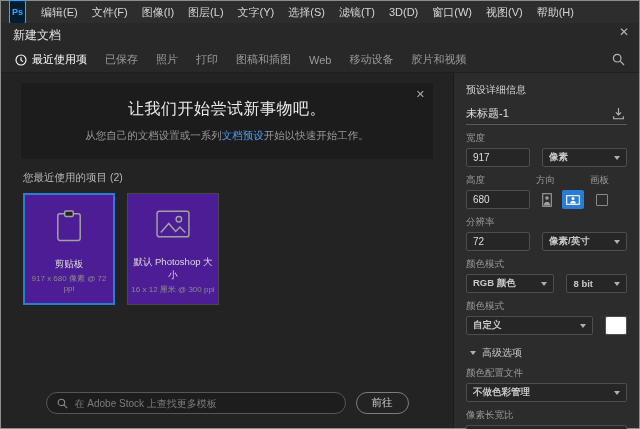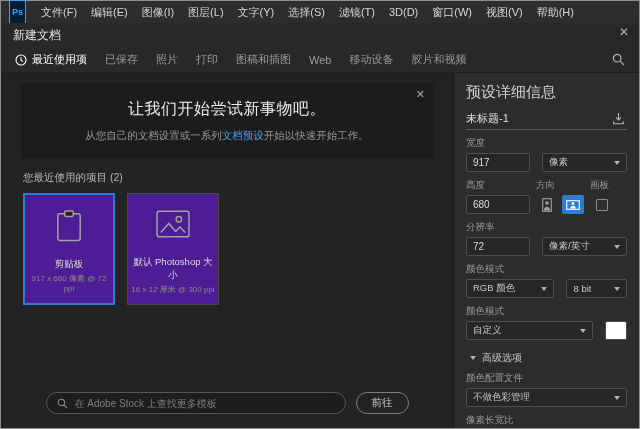--- a/index.html
+++ b/index.html
@@ -46,50 +46,50 @@
   .card-meta { font-size:8px; color:#8a8a8a; margin-top:3px; line-height:1.25; }
 
   .search-row { margin-top:auto; display:flex; align-items:center; justify-content:center; gap:10px; padding:12px 0 14px; flex:none; }
   .stock-search { width:300px; height:22px; border:1px solid #565656; border-radius:11px; background:#1d1d1d; display:flex; align-items:center; padding:0 10px; gap:7px; color:#8b8b8b; }
   .stock-search input { flex:1; background:transparent; border:none; outline:none; color:#bbbbbb; font-size:10px; font-family:"Liberation Sans",sans-serif; }
   .stock-search input::placeholder { color:#7d7d7d; }
   .go-btn { height:22px; padding:0 15px; border:1px solid #7c7c7c; border-radius:11px; background:transparent; color:#cccccc; font-size:10.5px; cursor:pointer; font-family:"Liberation Sans",sans-serif; }
 
   
   .panel { width:186px; flex:none; background:#2c2c2c; border-left:1px solid #1a1a1a; display:flex; flex-direction:column; padding:10px 12px 12px; font-size:10px; color:#bbbbbb; }
-  .panel-heading { font-size:15px; color:#d2d2d2; margin-bottom:9px; }
+  .panel-heading { font-size:10px; color:#d2d2d2; margin-bottom:9px; }
   .docname-row { display:flex; align-items:center; border-bottom:1px solid #5a5a5a; padding-bottom:3px; }
   .docname-row input { flex:1; background:transparent; border:none; outline:none; color:#e0e0e0; font-size:11px; font-family:"Liberation Sans",sans-serif; }
   .save-icon { color:#b5b5b5; cursor:pointer; display:flex; align-items:center; padding:1px 2px; }
   .field-label { font-size:9.5px; color:#999999; margin:7px 0 3px; }
   .row { display:flex; align-items:center; gap:12px; }
   .num-input { width:64px; height:19px; background:#262626; border:1px solid #4e4e4e; border-radius:2px; color:#dddddd; font-size:10px; padding:0 6px; font-family:"Liberation Sans",sans-serif; outline:none; flex:none; }
   .select { flex:1; height:19px; background:#262626; border:1px solid #4e4e4e; border-radius:2px; color:#c8c8c8; font-size:9.5px; display:flex; align-items:center; justify-content:space-between; padding:0 6px; cursor:pointer; white-space:nowrap; min-width:0; }
-  .select span { overflow:hidden; text-overflow:ellipsis; }
+  .select span { overflow:hidden; text-overflow:ellipsis;font-weight:bold; }
   .caret { width:0; height:0; border-left:3px solid transparent; border-right:3px solid transparent; border-top:4px solid #b0b0b0; flex:none; margin-left:4px; }
   .triple-labels { display:flex; font-size:9.5px; color:#999999; margin:7px 0 3px; }
   .tl-a { width:70px; flex:none; }
   .tl-b { width:54px; flex:none; }
   .orient { width:22px; height:19px; flex:none; display:flex; align-items:center; justify-content:center; background:transparent; border:none; color:#9f9f9f; cursor:pointer; border-radius:2px; padding:0; }
   .orient.selected { background:#2b7cd3; color:#ffffff; }
   .orient-gap { gap:4px; }
   .checkbox { width:12px; height:12px; border:1px solid #8a8a8a; border-radius:1px; background:transparent; margin-left:8px; cursor:pointer; flex:none; }
   .advanced-row { display:flex; align-items:center; gap:6px; margin-top:11px; font-size:10px; color:#c8c8c8; cursor:pointer; }
   .swatch { width:22px; height:19px; background:#ffffff; border:1px solid #4e4e4e; border-radius:2px; flex:none; cursor:pointer; }
   svg { display:block; }
 </style>
 </head>
 <body>
 
 <div class="app">
 
   <div class="menubar">
     <div class="ps-logo">Ps</div>
+    <span class="menu-item">编辑(E)</span>
     <span class="menu-item">文件(F)</span>
-    <span class="menu-item">编辑(E)</span>
     <span class="menu-item">图像(I)</span>
     <span class="menu-item">图层(L)</span>
     <span class="menu-item">文字(Y)</span>
     <span class="menu-item">选择(S)</span>
     <span class="menu-item">滤镜(T)</span>
     <span class="menu-item">3D(D)</span>
     <span class="menu-item">窗口(W)</span>
     <span class="menu-item">视图(V)</span>
     <span class="menu-item">帮助(H)</span>
   </div>

